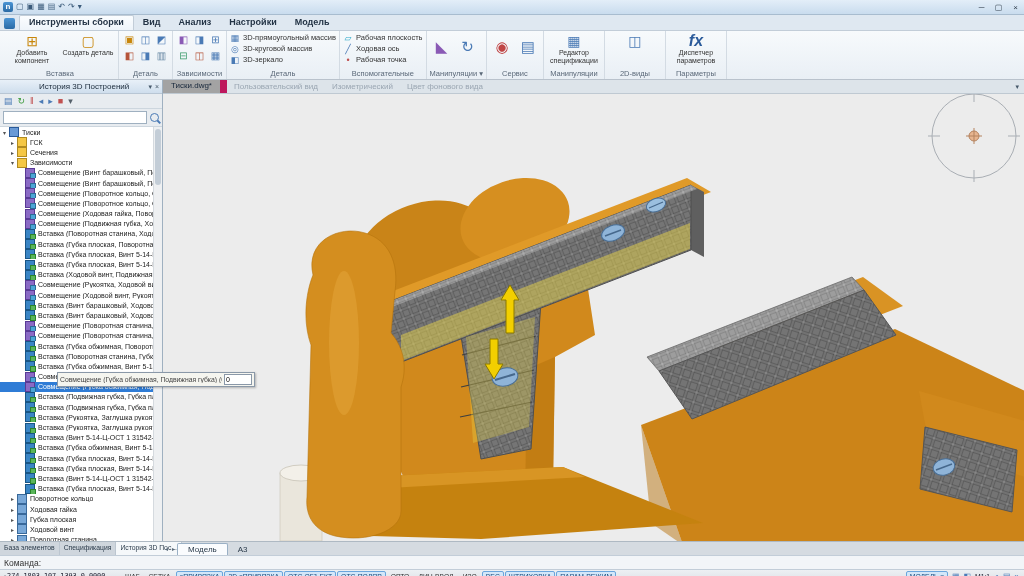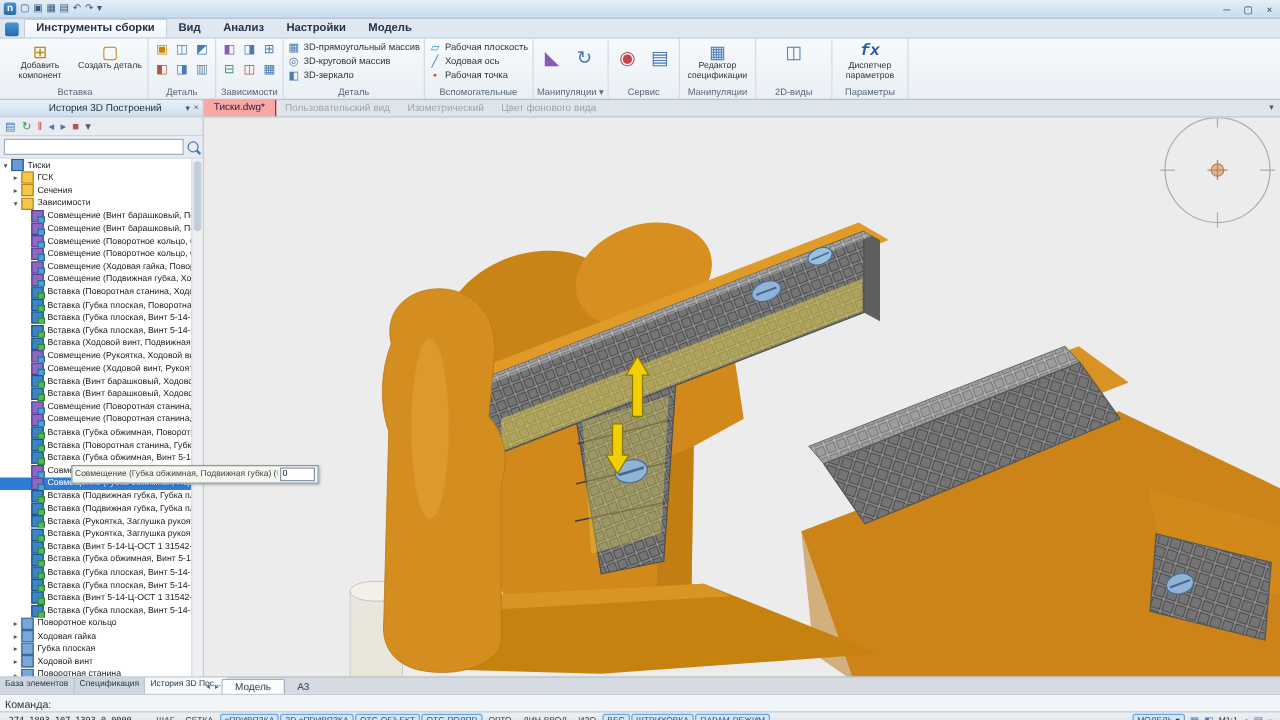--- a/index.html
+++ b/index.html
@@ -29,21 +29,21 @@
 
   
   .ribbon{height:48px;display:flex;background:linear-gradient(#f7fafc,#e9eff5);
           border-bottom:1px solid #b9c2cc;padding:0 2px;}
   .rgroup{display:flex;flex-direction:column;border-right:1px solid #d3dbe3;padding:1px 3px 0;}
   .rg-content{flex:1;display:flex;align-items:flex-start;gap:2px;}
   .rg-content.cols{flex-direction:column;gap:0;}
   .rg-label{height:11px;line-height:11px;font-size:7.5px;color:#5a6878;text-align:center;white-space:nowrap;}
   .rbtn-big{width:52px;text-align:center;border:1px solid transparent;border-radius:2px;}
   .rbig-ic{font-size:14px;line-height:16px;height:16px;}
-  .rbig-ic.fx{font-style:italic;font-family:Liberation Mono, monospace;font-weight:bold;font-size:13px;}
+  .rbig-ic.fx{font-style:italic;font-family:Liberation Sans, sans-serif;font-weight:bold;font-size:16px;}
   .rbig-lbl{font-size:7px;line-height:8px;color:#333;height:16px;overflow:hidden;}
   .rgrid{display:grid;grid-template-columns:repeat(3,15px);grid-auto-rows:15px;gap:1px;}
   .ricon{font-size:10px;line-height:15px;text-align:center;}
   .rrow{display:flex;align-items:center;gap:3px;height:11px;font-size:7.5px;color:#333;white-space:nowrap;}
   .rrow-ic{font-size:9px;width:10px;text-align:center;}
   .rbtn-ic{width:24px;height:30px;font-size:15px;line-height:30px;text-align:center;}
 
   
   .main{display:flex;height:461px;}
   .left-panel{width:162px;min-width:162px;display:flex;flex-direction:column;background:#eef1f4;
@@ -79,21 +79,21 @@
   .tic-insert::after{content:"";position:absolute;right:-2px;bottom:-2px;width:4px;height:4px;
                      background:#5ab55a;border:1px solid #2a852a;}
   .tic-part{background:#79a8d8;border:1px solid #39699a;}
   .tlbl{overflow:hidden;}
   .tree-scrollbar{position:absolute;right:0;top:0;bottom:0;width:8px;background:#eef0f2;border-left:1px solid #d5dadf;}
   .tree-scrollbar .thumb{position:absolute;top:2px;left:1px;right:1px;height:56px;background:#c3cdd7;border-radius:3px;}
 
   .viewport{flex:1;position:relative;background:#ececec;min-width:0;}
   .doc-tabs{position:absolute;top:0;left:0;right:0;height:13px;background:#dde4ea;
             border-bottom:1px solid #bfc9d2;display:flex;align-items:stretch;z-index:5;}
-  .doc-tab{padding:0 8px;font-size:8px;line-height:12px;background:#fca5a5;border-right:1px solid #be185d;color:#16263a;}
+  .doc-tab{padding:0 8px;font-size:8px;line-height:12px;background:#a3a3a3;border-right:7px solid #be185d;color:#16263a;}
   .dim-buttons{display:flex;}
   .dim-btn{padding:0 7px;font-size:8px;line-height:13px;color:#9aa6b2;white-space:nowrap;}
   .tablist-dd{margin-left:auto;padding:0 5px;font-size:7px;line-height:13px;color:#46586a;}
   .vp-canvas{position:absolute;left:0;top:13px;right:0;bottom:0;}
   .vp-canvas svg{display:block;}
 
   
   .bottom-row{height:13px;display:flex;background:#d5dbe1;border-top:1px solid #aeb9c3;}
   .panel-tabs{width:162px;min-width:162px;display:flex;border-right:1px solid #9fb0c0;}
   .ptab{padding:0 4px;font-size:6.8px;line-height:12px;color:#2a3a4a;border-right:1px solid #bcc6d0;

